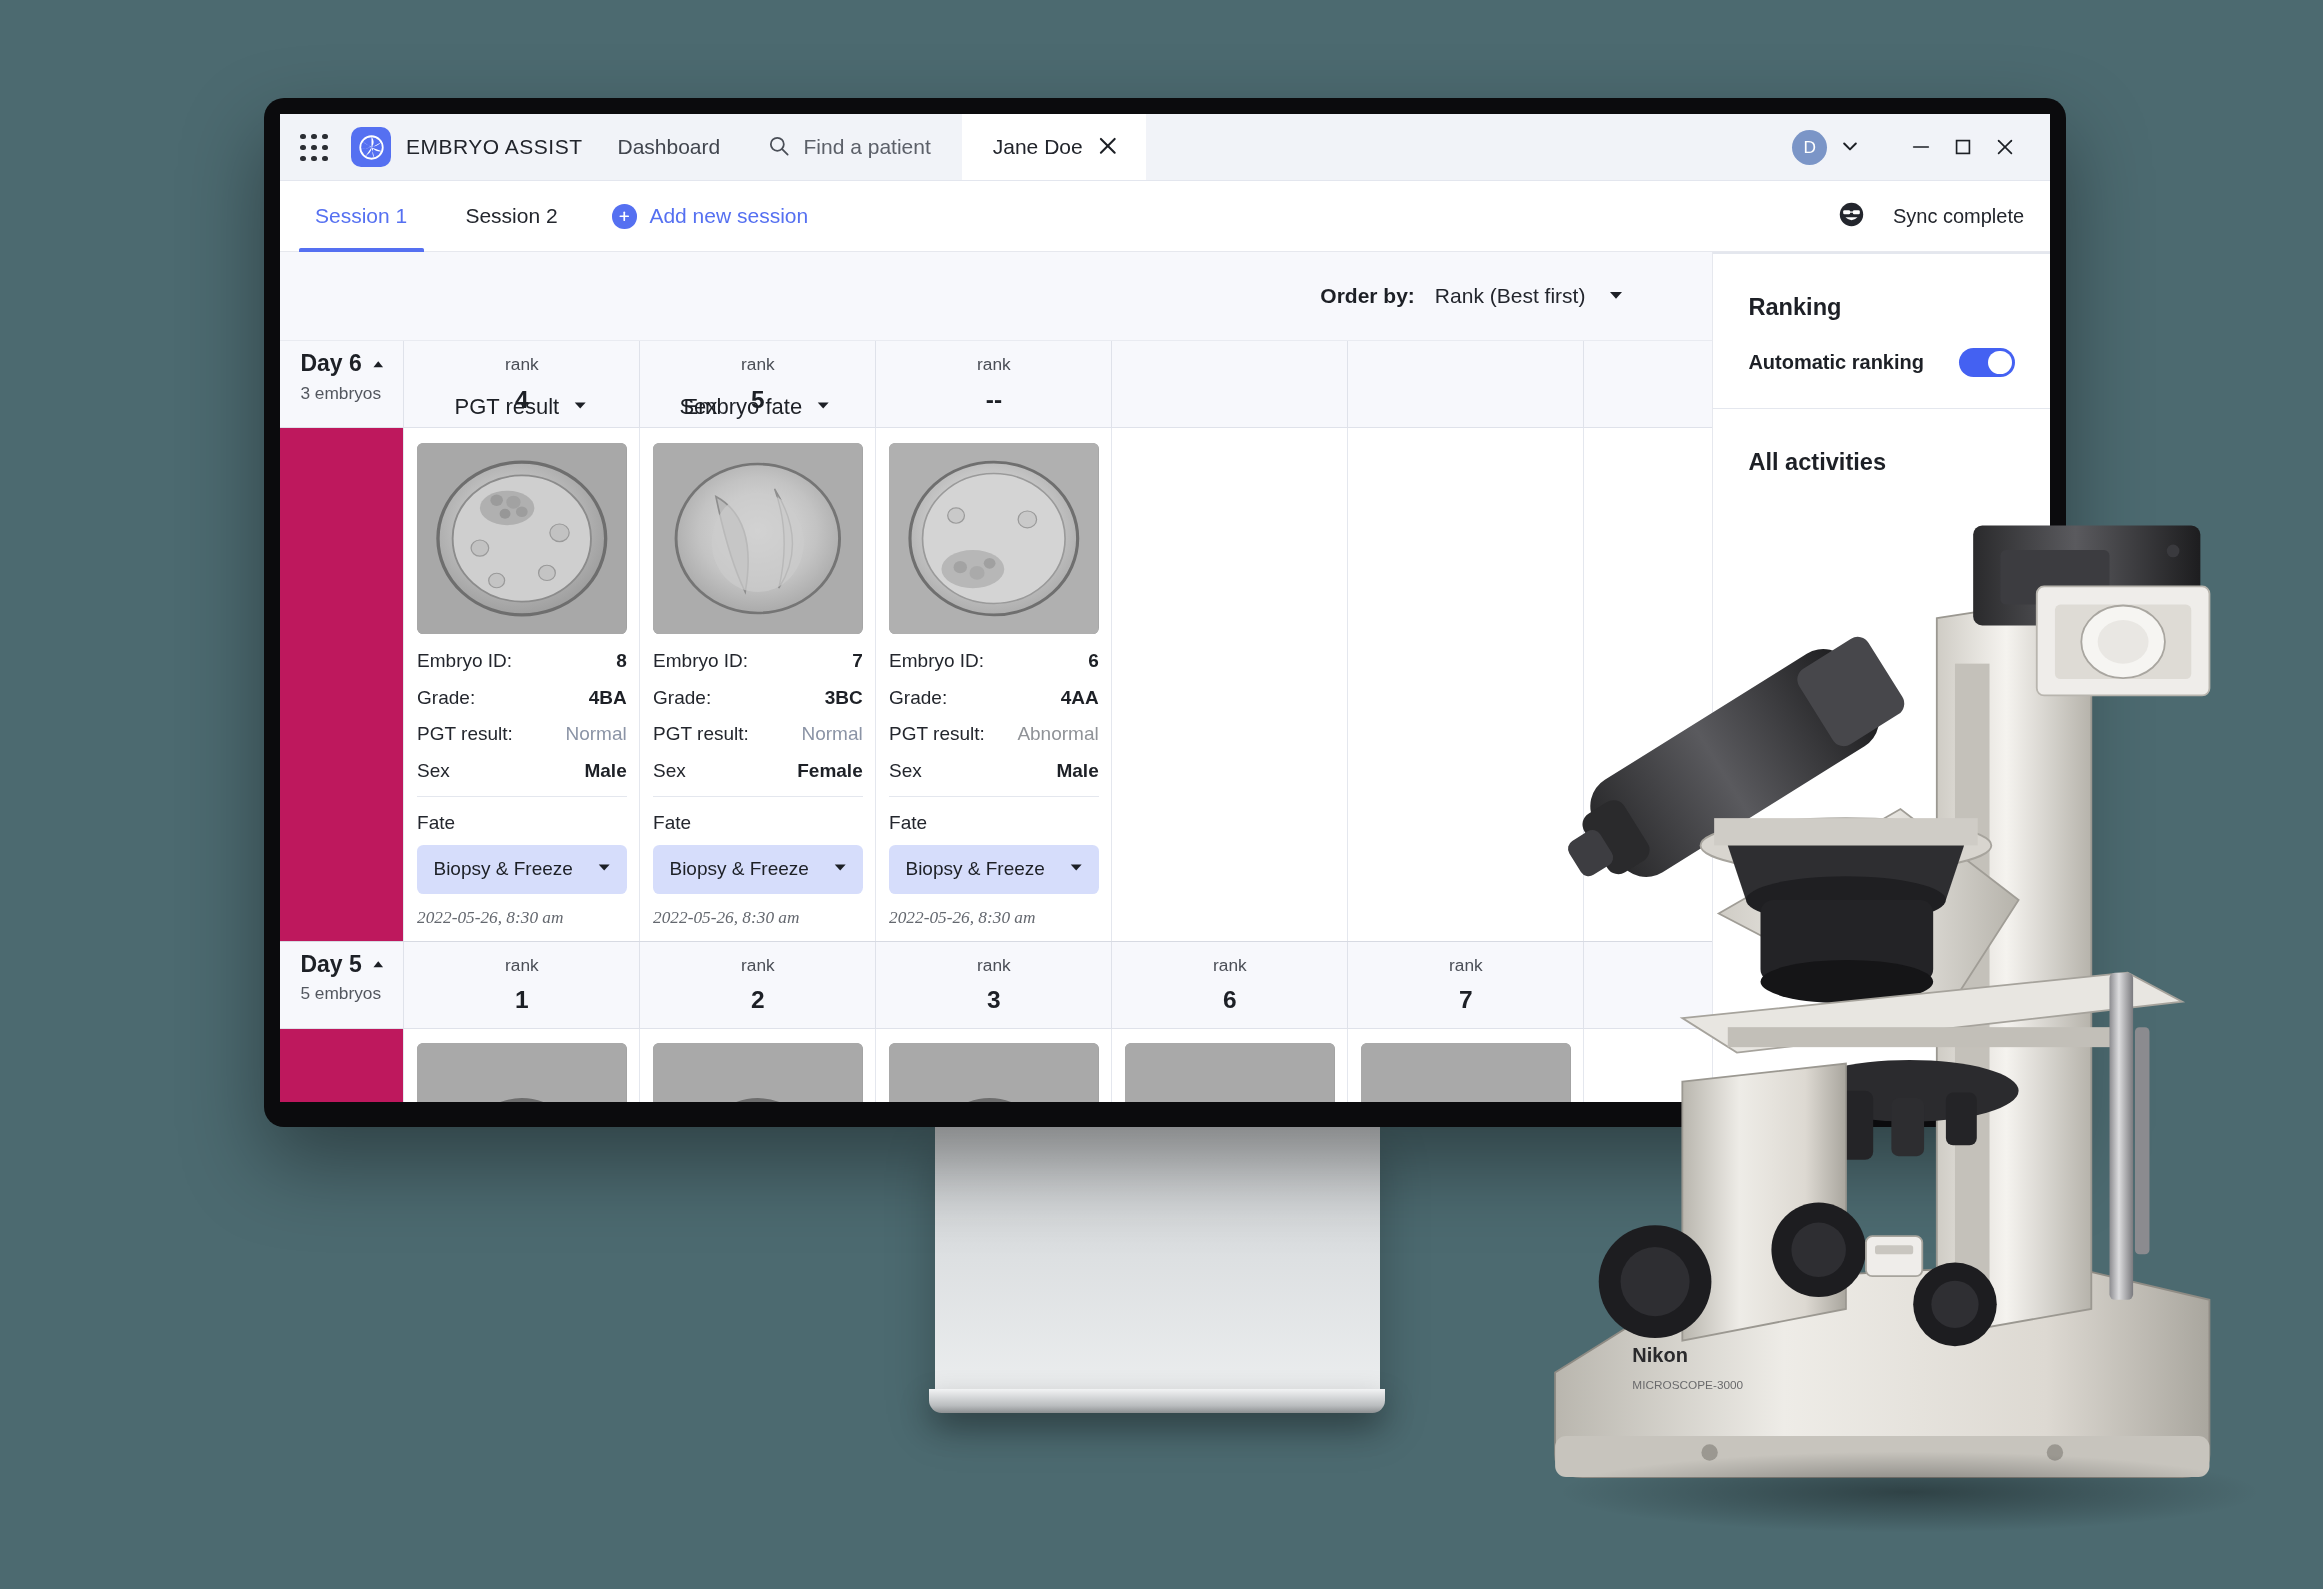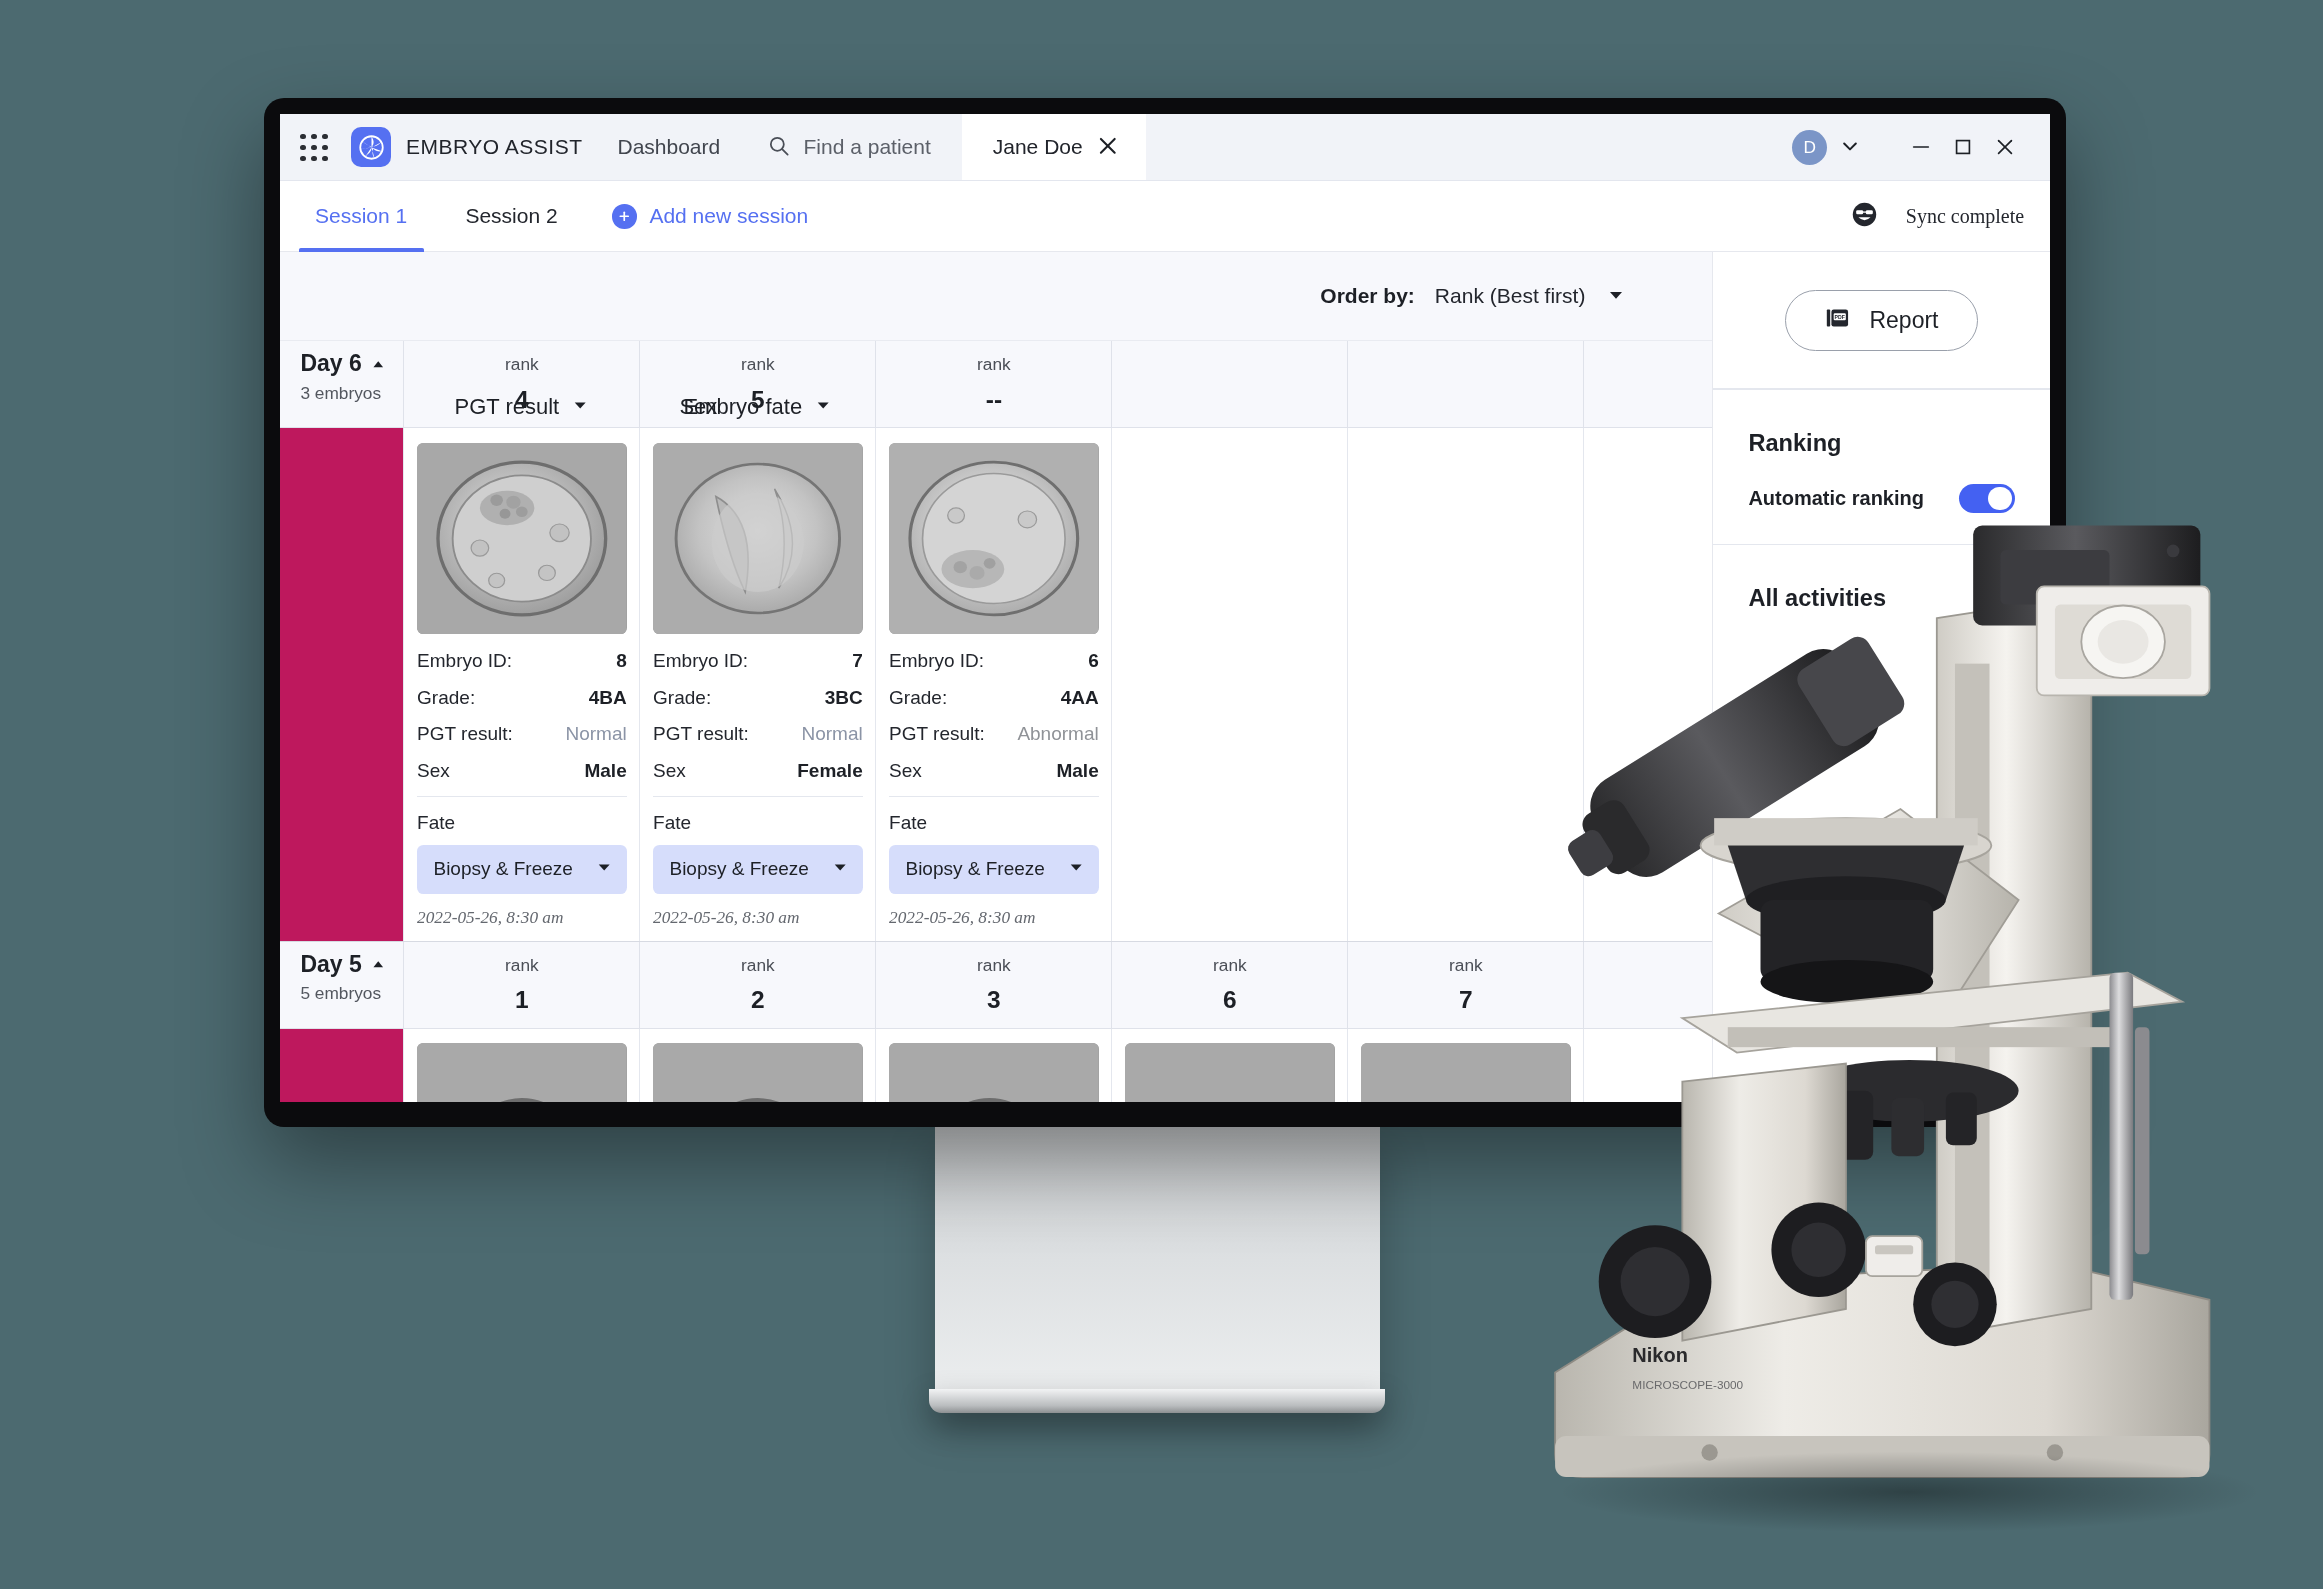--- a/index.html
+++ b/index.html
@@ -107,21 +107,21 @@
     height: 3.6px; background: #5570f1; border-radius: 1.8px 1.8px 0 0;
   }
   .add-session { display: flex; gap: 12.7px; cursor: pointer; }
   .plus-circle {
     width: 24.5px; height: 24.5px; border-radius: 50%; background: #5570f1;
     display: flex; align-items: center; justify-content: center;
     color: #fff; font-size: 18px; line-height: 1;
   }
   .add-session .as-text { font-size: 21px; color: #5570f1; white-space: nowrap; }
   .sb-spacer { flex: 1; }
-  .sync { display: flex; align-items: center; gap: 28px; font-family: Liberation Serif, serif; }
+  .sync { display: flex; align-items: center; gap: 28px; }
   .sync .sync-text { font-size: 20px; color: #23262d; white-space: nowrap; }
 
   
   .body-split { display: flex; height: 891px; }
   .left-pane { width: 1432px; background: #ffffff; position: relative; overflow: hidden; }
   .right-pane { flex: 1; background: #ffffff; border-left: 0.9px solid #e6e8ee; position: relative; }
 
   
   .orderbar {
     height: 89px; background: #f7f8fc; border-bottom: 0.9px solid #e9ebf1;
@@ -658,33 +658,20 @@
                   </svg>
                 </div>
               </div>
               <div class="card-cell"></div>
             </div>
           </div>
 
         </div>
 
         <div class="right-pane">
-          <div class="rp-top">
-            <div class="report-btn">
-              <span>
-                <svg width="27" height="27" viewBox="0 0 24 24" aria-hidden="true">
-                  <rect x="2.5" y="4" width="3" height="15" rx="0.8" fill="#23262d"></rect>
-                  <rect x="6.6" y="4" width="14.8" height="15" rx="2" fill="#23262d"></rect>
-                  <rect x="8.6" y="7.4" width="10.8" height="6.2" rx="1" fill="#ffffff"></rect>
-                  <text x="14" y="12.4" font-size="4.6" font-family="Liberation Sans, sans-serif" font-weight="bold" fill="#23262d" text-anchor="middle">PDF</text>
-                </svg>
-              </span>
-              <span class="rb-text">Report</span>
-            </div>
-          </div>
           <div class="rp-sep"></div>
 
 
           <div class="rp-sep"></div>
           <div class="rp-section">
             <div class="rp-h">Ranking</div>
             <div class="rp-toggle-row">
               <span class="rp-toggle-label">Automatic ranking</span>
               <span class="toggle">
                   <span class="knob"></span>

